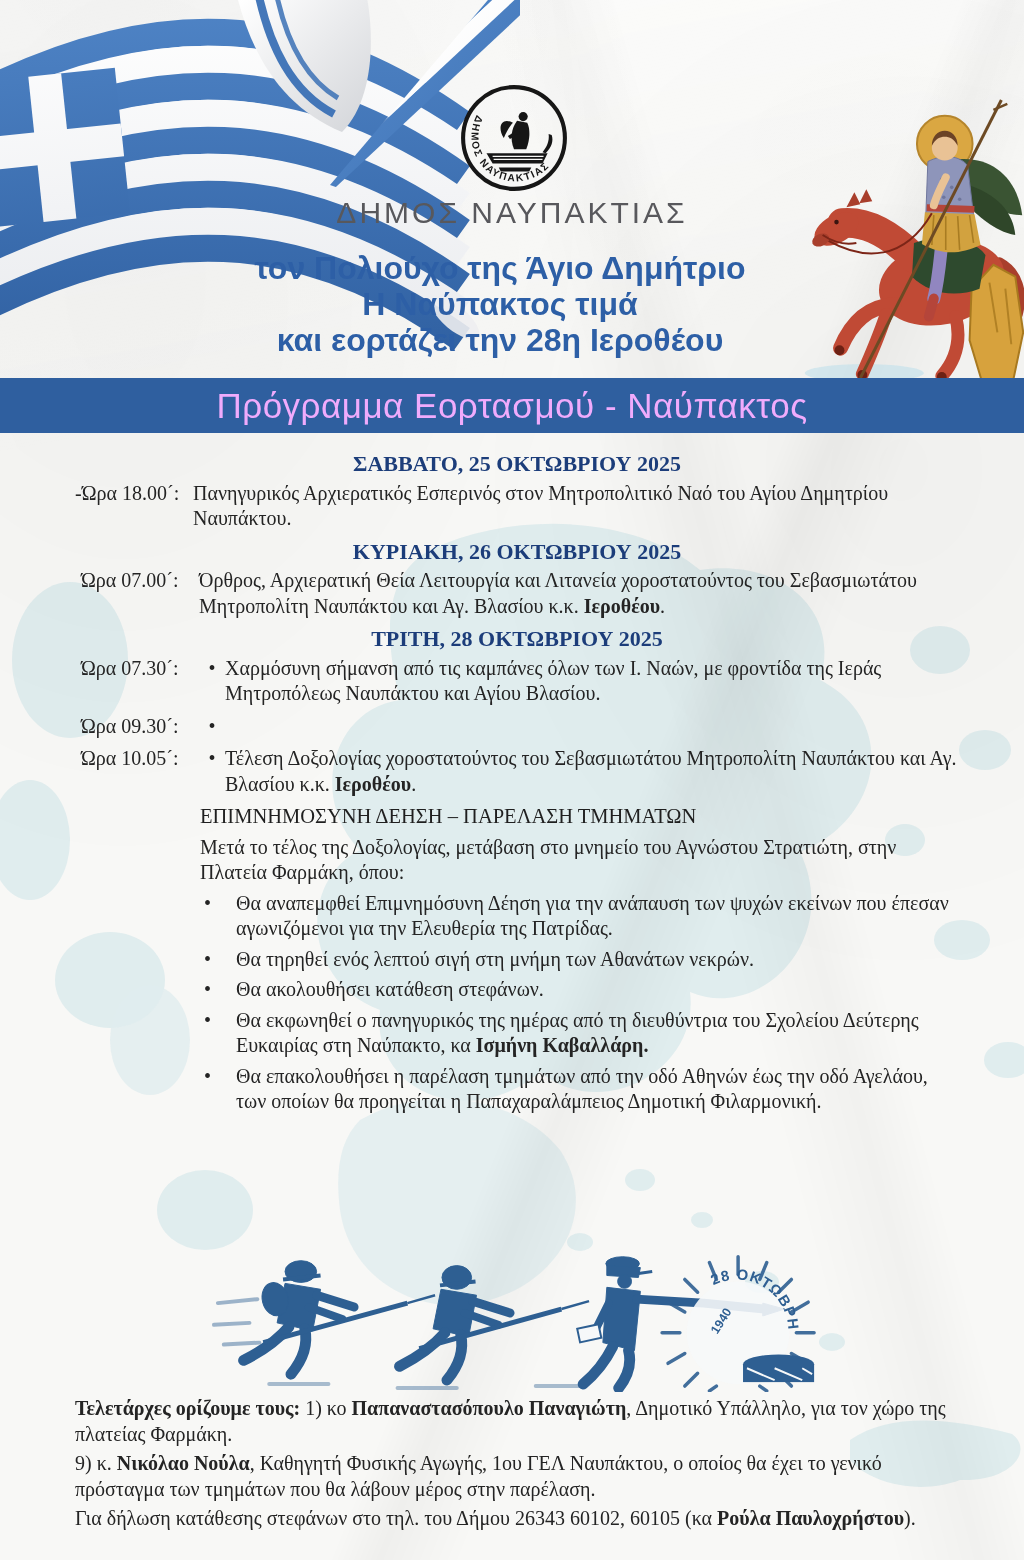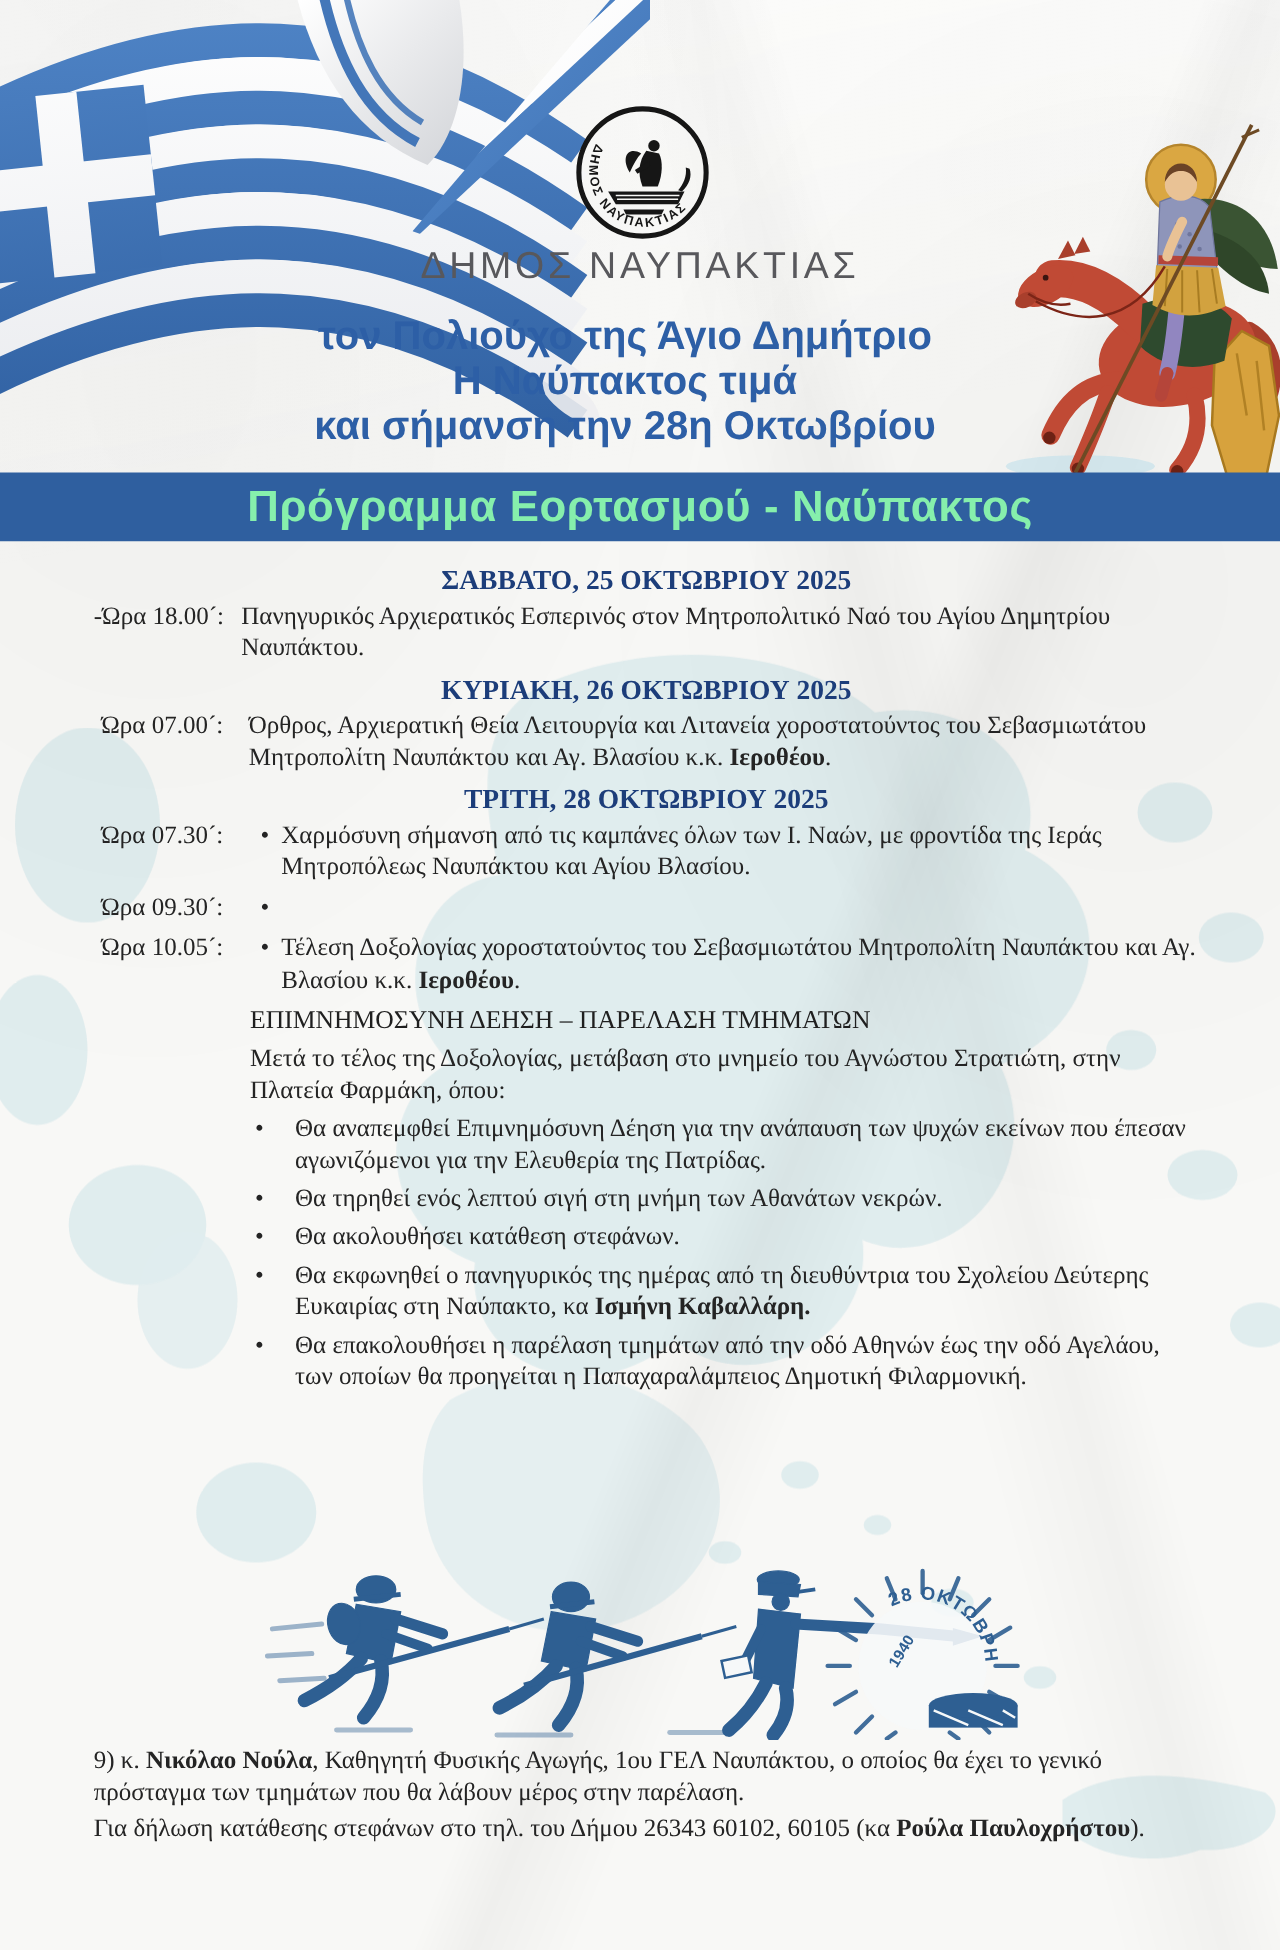--- a/index.html
+++ b/index.html
@@ -18,22 +18,22 @@
   .flag{left:0;top:0;}
   .seal{left:458px;top:82px;}
   .muni-name{left:0;top:196px;width:1024px;text-align:center;
      font-family:"Liberation Sans",sans-serif;font-size:30px;font-weight:400;
      letter-spacing:3px;color:#58585c;}
   .tribute{left:0;top:250px;width:1000px;text-align:center;color:#2d5fa6;
      font-family:"Liberation Sans",sans-serif;font-weight:700;font-size:32px;line-height:36px;}
   .smd-icon{right:0;left:auto;top:94px;}
   .banner{left:0;top:378px;width:1024px;height:55px;background:#2f5f9f;
      display:flex;align-items:center;justify-content:center;}
-  .banner span{font-family:"Liberation Sans",sans-serif;font-size:35px;font-weight:700;
-     color:#86efac;letter-spacing:.5px;}
+  .banner span{font-family:"Liberation Sans",sans-serif;font-size:35px;font-weight:400;
+     color:#f0abfc;letter-spacing:.5px;}
 
   
   .body{left:75px;top:446px;width:884px;font-size:20px;line-height:25.5px;}
   .intro{margin:0 0 10px 0;}
   .day-title{font-weight:700;color:#1c3d7a;font-size:22px;margin:5px 0 4px 0;text-align:center;}
   .ev{display:flex;margin:0 0 7px 0;}
   .ev .time{flex:none;width:118px;padding-left:6px;white-space:nowrap;}
   .ev .time.neg{padding-left:0;}
   .ev .dot{flex:none;width:26px;text-align:center;}
   .ev .txt{flex:1;}
@@ -201,21 +201,21 @@
     </g>
     <path d="M 28,142 C 40,150 52,152 62,150 M 34,148 C 70,168 110,168 138,120" stroke="#7c2517" stroke-width="2" fill="none"></path>
     <line x1="66" y1="286" x2="208" y2="6" stroke="#6d4a24" stroke-width="3"></line>
     <line x1="200" y1="16" x2="214" y2="10" stroke="#6d4a24" stroke-width="2.5"></line>
   </svg>
 
   <div class="layer muni-name">ΔΗΜΟΣ ΝΑΥΠΑΚΤΙΑΣ</div>
   <div class="layer tribute">
     <div>τον Πολιούχο της Άγιο Δημήτριο</div>
     <div>Η Ναύπακτος τιμά</div>
-    <div>και σήμανση την 28η Οκτωβρίου</div>
+    <div>και εορτάζει την 28η Ιεροθέου</div>
   </div>
 
   <div class="layer banner">
     <span>Πρόγραμμα Εορτασμού - Ναύπακτος</span>
   </div>
 
   <div class="layer body">
 
     <div class="day-title">ΣΑΒΒΑΤΟ, 25 ΟΚΤΩΒΡΙΟΥ 2025</div>
     <div class="ev">
@@ -355,17 +355,18 @@
 
       <g fill="#2e5f92">
         <rect x="540" y="132" width="72" height="18"></rect>
         <ellipse cx="576" cy="132" rx="36" ry="10"></ellipse>
         <path d="M 544,136 L 572,148 M 572,136 L 600,148 M 600,136 L 610,142" stroke="#f6f8f9" stroke-width="2"></path>
       </g>
     </g>
   </svg>
 
   <div class="layer footer">
+    <p><b>Τελετάρχες ορίζουμε τους: </b><span>1) κο </span><b>Παπαναστασόπουλο Παναγιώτη</b><span>, Δημοτικό Υπάλληλο, για τον χώρο της πλατείας Φαρμάκη.</span></p>
     <p><span>9) κ. </span><b>Νικόλαο Νούλα</b><span>, Καθηγητή Φυσικής Αγωγής, 1ου ΓΕΛ Ναυπάκτου, ο οποίος θα έχει το γενικό πρόσταγμα των τμημάτων που θα λάβουν μέρος στην παρέλαση.</span></p>
     <p><span>Για δήλωση κατάθεσης στεφάνων στο τηλ. του Δήμου 26343 60102, 60105 (κα </span><b>Ρούλα Παυλοχρήστου</b><span>).</span></p>
   </div>
 
 </div>
 
 </body></html>

